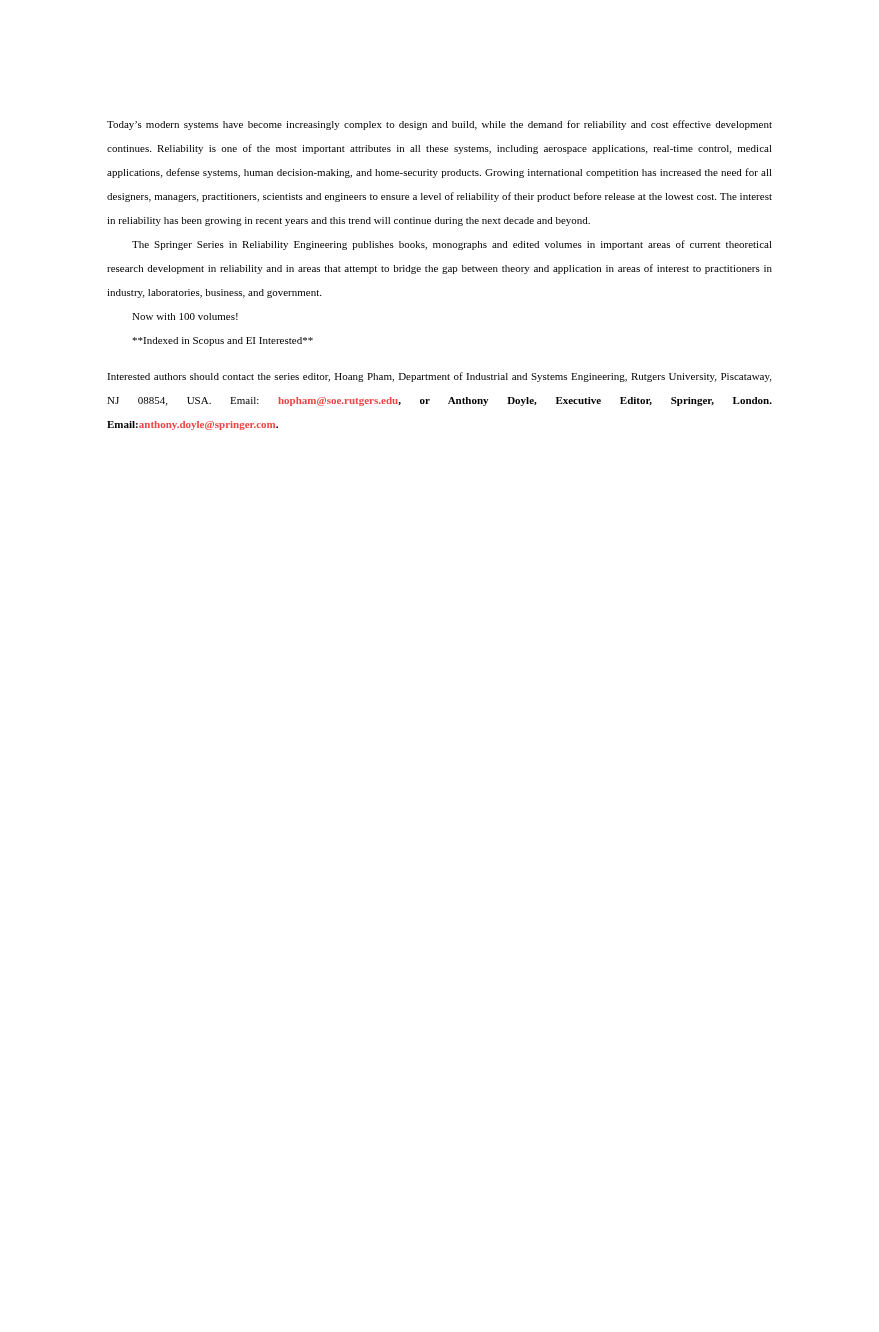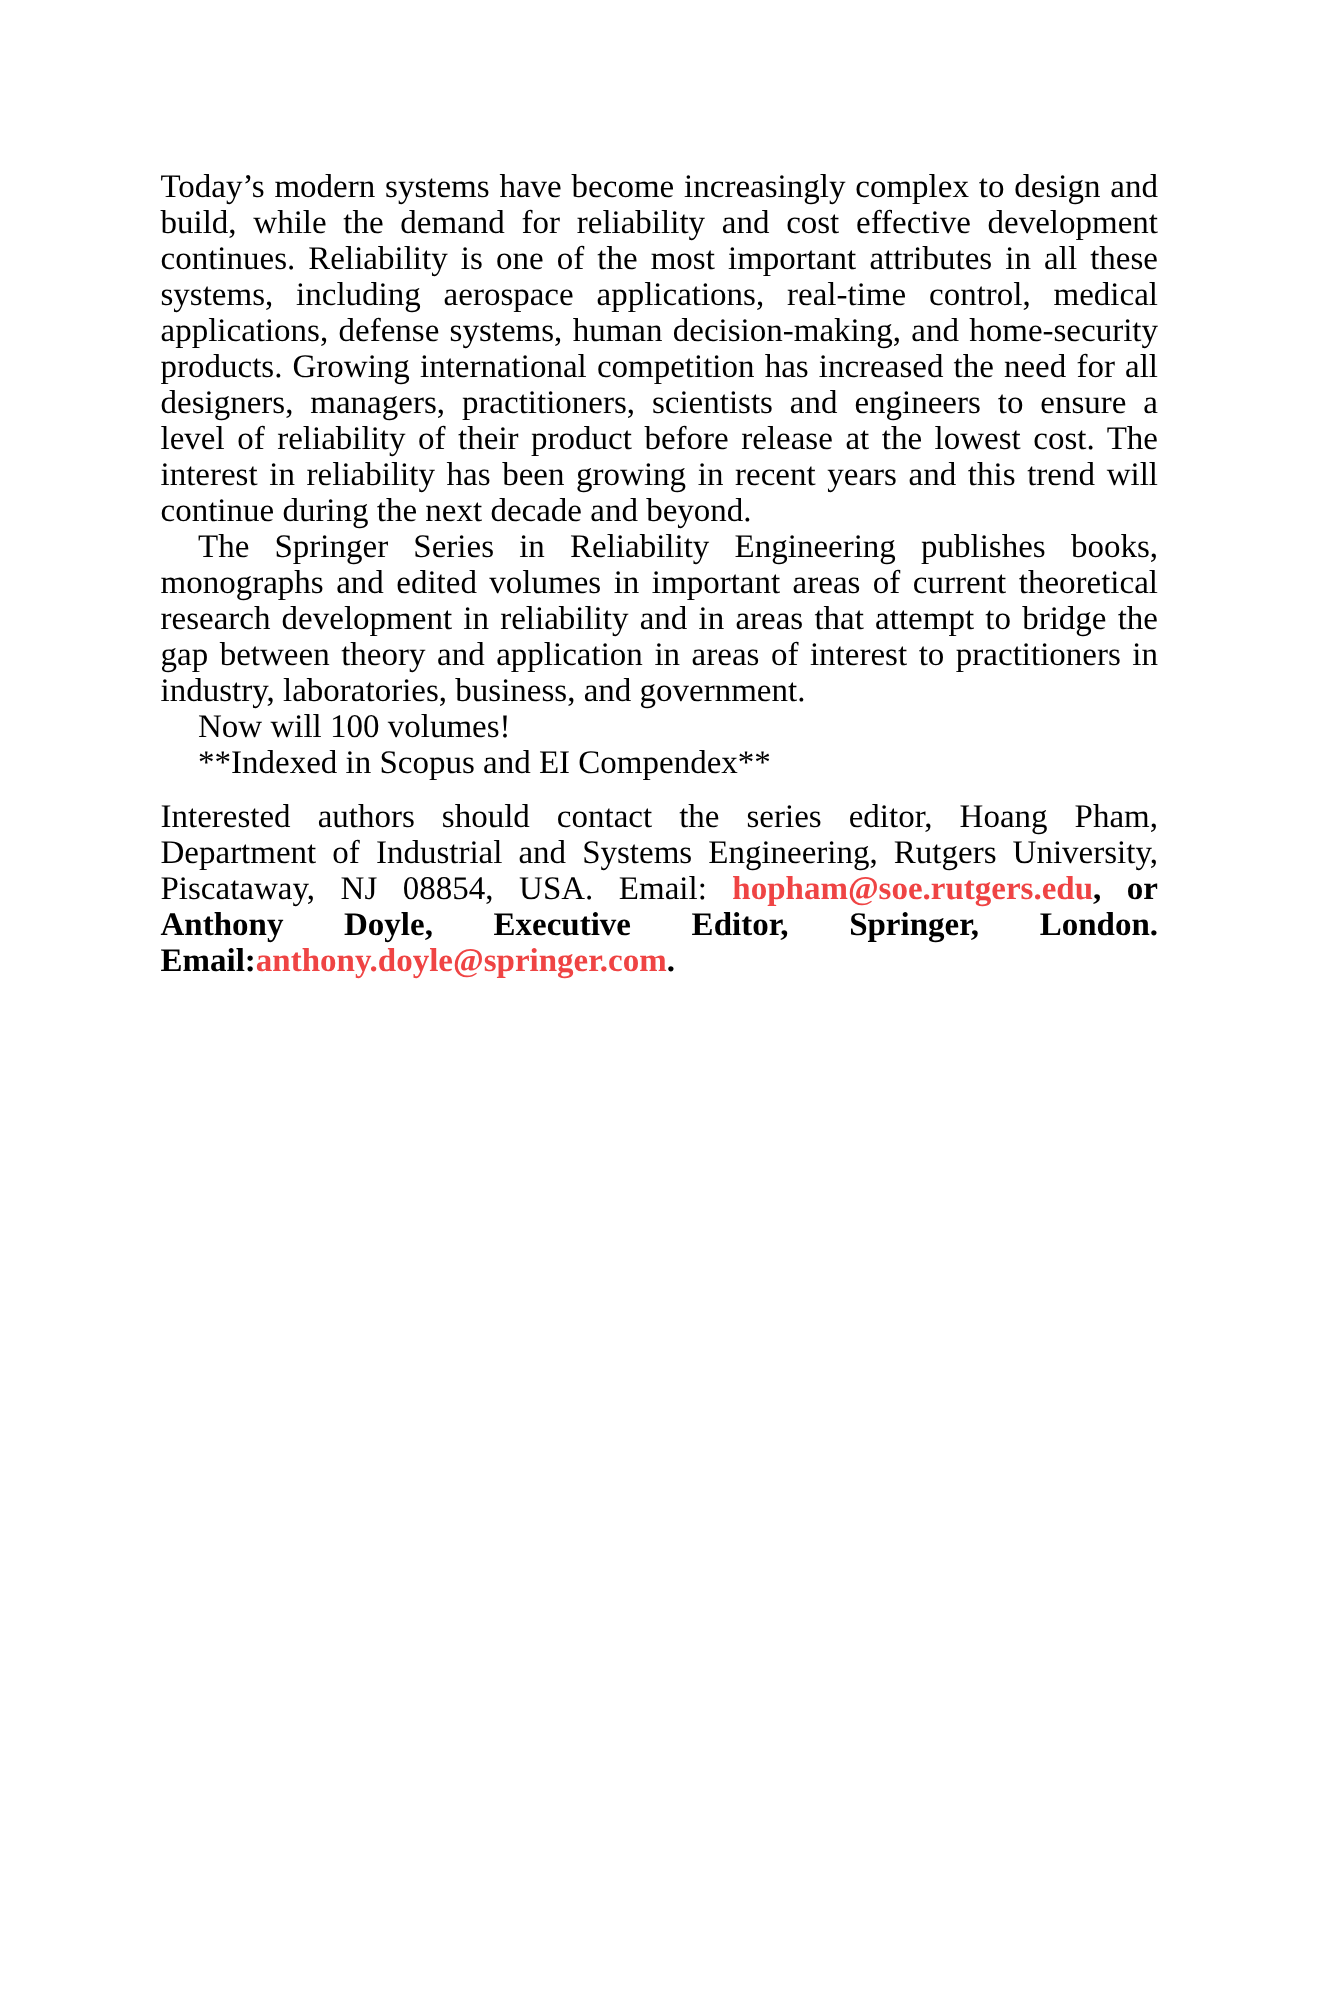--- a/index.html
+++ b/index.html
@@ -13,21 +13,21 @@
     height: 1332px;
     background: #ffffff;
     overflow: hidden;
   }
   .text-block {
     position: absolute;
     left: 107px;
     top: 112px;
     width: 665px;
     font-family: "Liberation Serif", "DejaVu Serif", serif;
-    font-size: 22px;
+    font-size: 11px;
     line-height: 24px;
     color: #000000;
     text-align: justify;
   }
   .para {
     margin: 0;
     padding: 0;
   }
   .para.indent {
     text-indent: 25px;
@@ -49,20 +49,20 @@
 </head>
 <body>
 
 <div class="page">
   <div class="text-block">
 
     <p class="para">Today’s modern systems have become increasingly complex to design and build, while the demand for reliability and cost effective development continues. Reliability is one of the most important attributes in all these systems, including aerospace applications, real-time control, medical applications, defense systems, human decision-making, and home-security products. Growing international competition has increased the need for all designers, managers, practitioners, scientists and engineers to ensure a level of reliability of their product before release at the lowest cost. The interest in reliability has been growing in recent years and this trend will continue during the next decade and beyond.</p>
 
     <p class="para indent">The Springer Series in Reliability Engineering publishes books, monographs and edited volumes in important areas of current theoretical research development in reliability and in areas that attempt to bridge the gap between theory and application in areas of interest to practitioners in industry, laboratories, business, and government.</p>
 
-    <p class="para indent">Now will 100 volumes!</p>
+    <p class="para indent">Now with 100 volumes!</p>
 
-    <p class="para indent">**Indexed in Scopus and EI Compendex**</p>
+    <p class="para indent">**Indexed in Scopus and EI Interested**</p>
 
     <p class="para contact"><span>Interested authors should contact the series editor, Hoang Pham, Department of Industrial and Systems Engineering, Rutgers University, Piscataway, NJ 08854, USA. Email: </span><a class="email">hopham@soe.rutgers.edu</a><span class="bold">, or Anthony Doyle, Executive Editor, Springer, London. Email:</span><a class="email">anthony.doyle@springer.com</a><span class="bold">.</span></p>
 
   </div>
 </div>
 
 </body></html>

